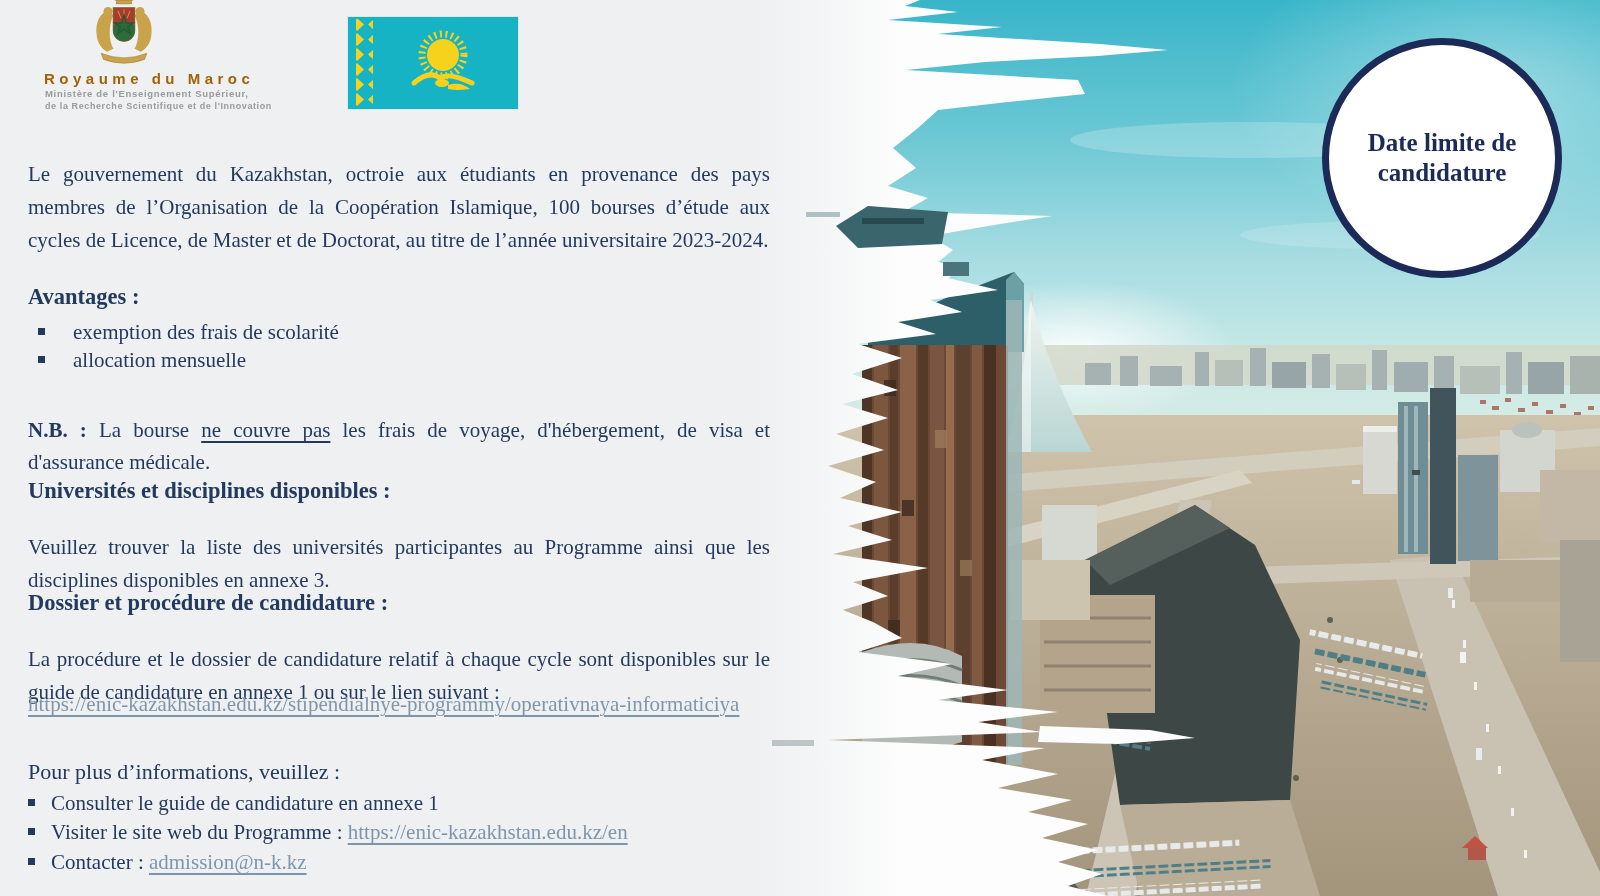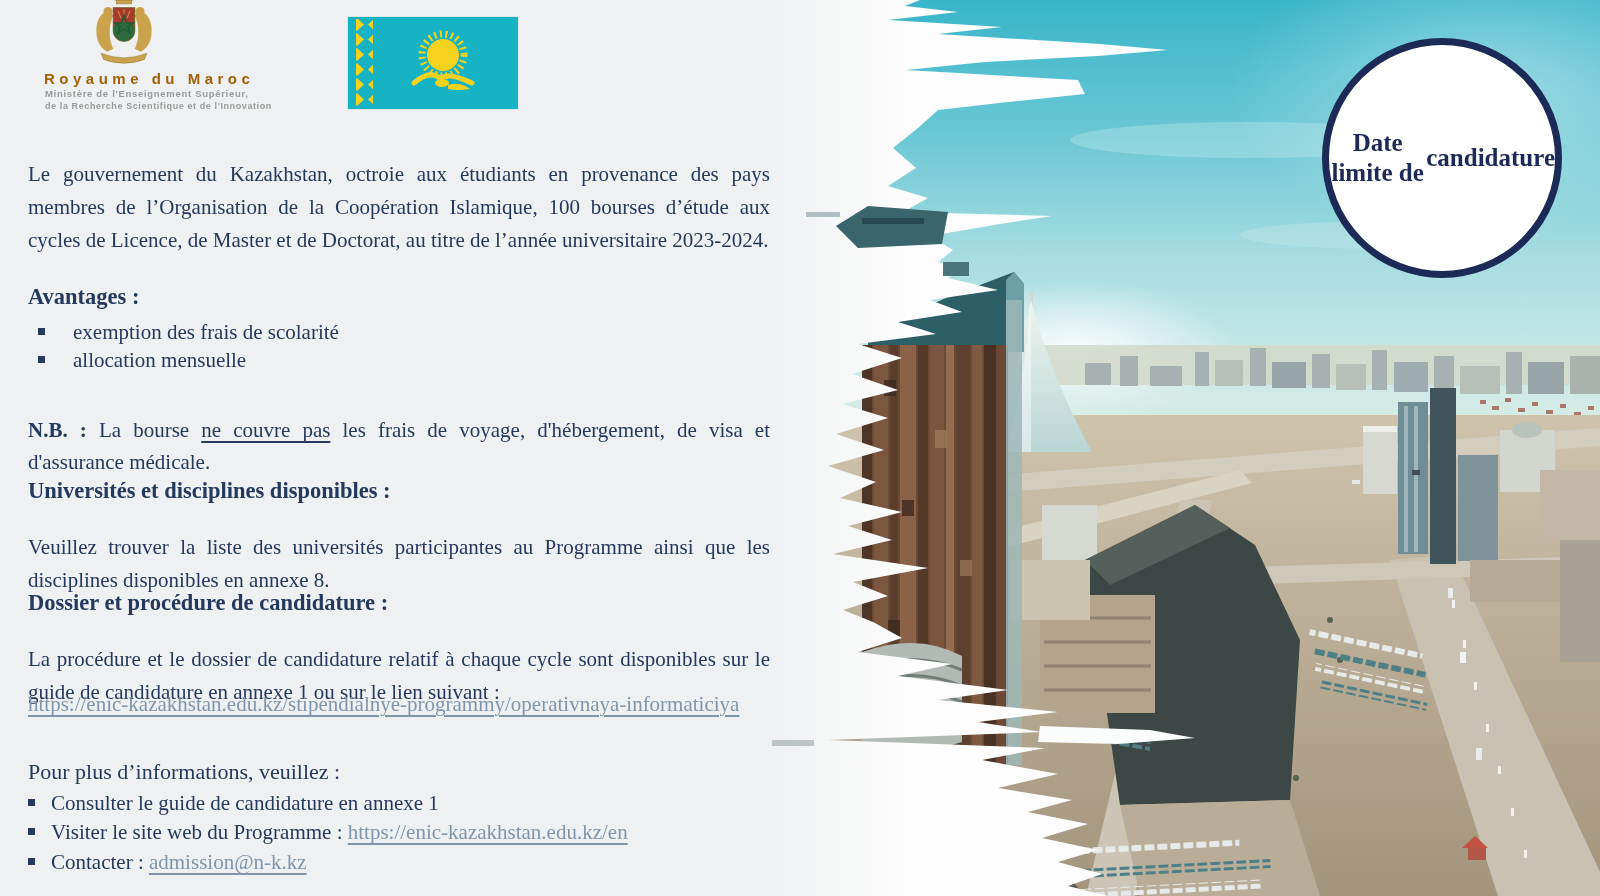--- a/index.html
+++ b/index.html
@@ -26,21 +26,21 @@
     position:absolute; left:45px; top:101px; width:250px;
     font-family:"Liberation Sans", sans-serif; font-weight:bold;
     font-size:9px; letter-spacing:.6px; color:#9a9a9a; white-space:nowrap;
   }
   .kz-flag{position:absolute; left:348px; top:17px; width:170px; height:92px; box-shadow:0 0 0 1px rgba(0,0,0,.05);}
 
   
   .badge{
     position:absolute; left:1322px; top:38px; width:226px; height:226px;
     background:#ffffff; border:7px solid #1b2a56; border-radius:50%;
-    display:flex; flex-direction:row; align-items:center; justify-content:flex-start;
+    display:flex; flex-direction:column; align-items:center; justify-content:center;
     text-align:center; color:#1b2a56;
   }
   .badge .l1{font-size:25px; font-weight:bold; line-height:30px;}
   .badge .date{font-size:31px; font-weight:bold; margin-top:16px;}
 
   
   .doc{position:absolute; left:28px; top:0; width:742px; color:#24395e;}
   .blk{position:absolute; left:0; width:742px;}
   .intro{top:137px; font-size:21px; line-height:33px; text-align:justify;}
   .h1{font-weight:bold; font-size:22.5px;}
@@ -342,21 +342,21 @@
       <span>exemption des frais de scolarité</span>
     </div>
     <div class="blk li li-a2">
       <span class="sq"></span>
       <span>allocation mensuelle</span>
     </div>
 
     <p class="blk nb"><b>N.B. :</b><span> La bourse </span><u>ne couvre pas</u><span> les frais de voyage,  d'hébergement, de visa et d'assurance médicale.</span></p>
 
     <div class="blk h1 h-univ">Universités et disciplines disponibles :</div>
-    <p class="blk univ-text">Veuillez trouver la liste des universités participantes au Programme ainsi que les disciplines disponibles en annexe 8.</p>
+    <p class="blk univ-text">Veuillez trouver la liste des universités participantes au Programme ainsi que les disciplines disponibles en annexe 3.</p>
 
     <div class="blk h1 h-dossier">Dossier et procédure de candidature :</div>
     <p class="blk dossier-text">La procédure et le dossier de candidature relatif à chaque cycle sont disponibles sur le guide de candidature en annexe 1 ou sur le lien suivant :</p>
     <div class="blk dossier-link">
       <a class="lnk" href="#">https://enic-kazakhstan.edu.kz/stipendialnye-programmy/operativnaya-informaticiya</a>
     </div>
 
     <div class="blk infos-head">Pour plus d’informations, veuillez :</div>
     <div class="blk li li-i li-i1">
       <span class="sq"></span>

